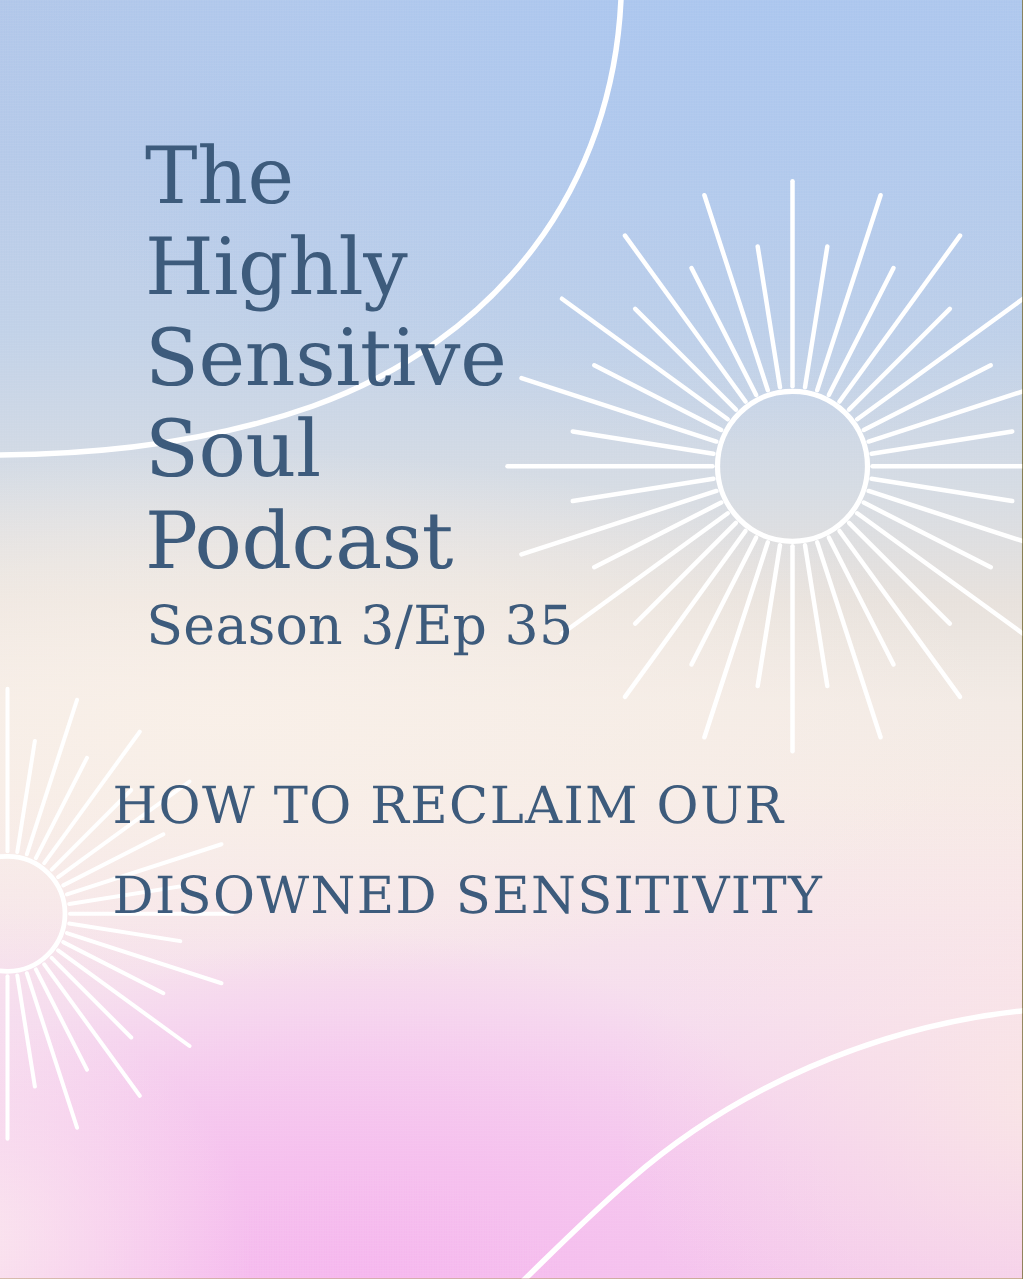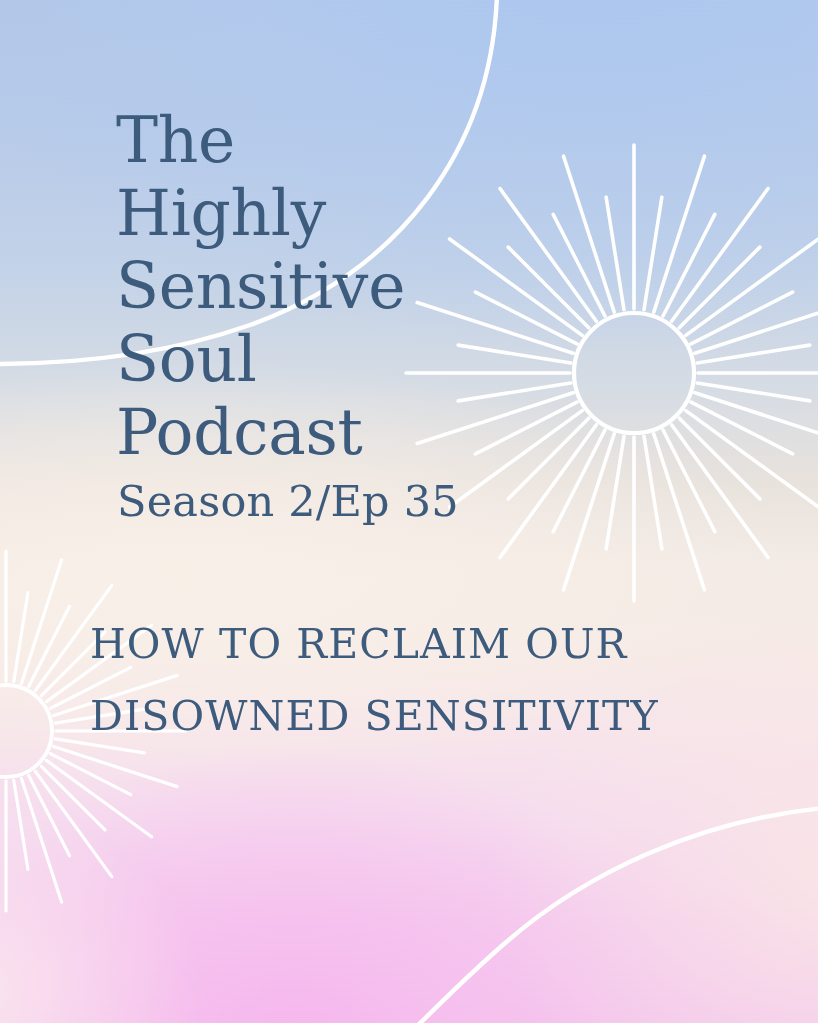--- a/index.html
+++ b/index.html
@@ -223,19 +223,19 @@
     </g>
   </svg>
 
   <div id="text-block">
     <h1 id="podcast-title">The
 Highly
 Sensitive
 Soul
 Podcast</h1>
 
-    <p id="season-episode">Season 2/Ep 35</p>
+    <p id="season-episode">Season 3/Ep 35</p>
 
     <h2 id="episode-headline">HOW TO RECLAIM OUR
 DISOWNED SENSITIVITY</h2>
   </div>
 
 </div>
 
 </body></html>

